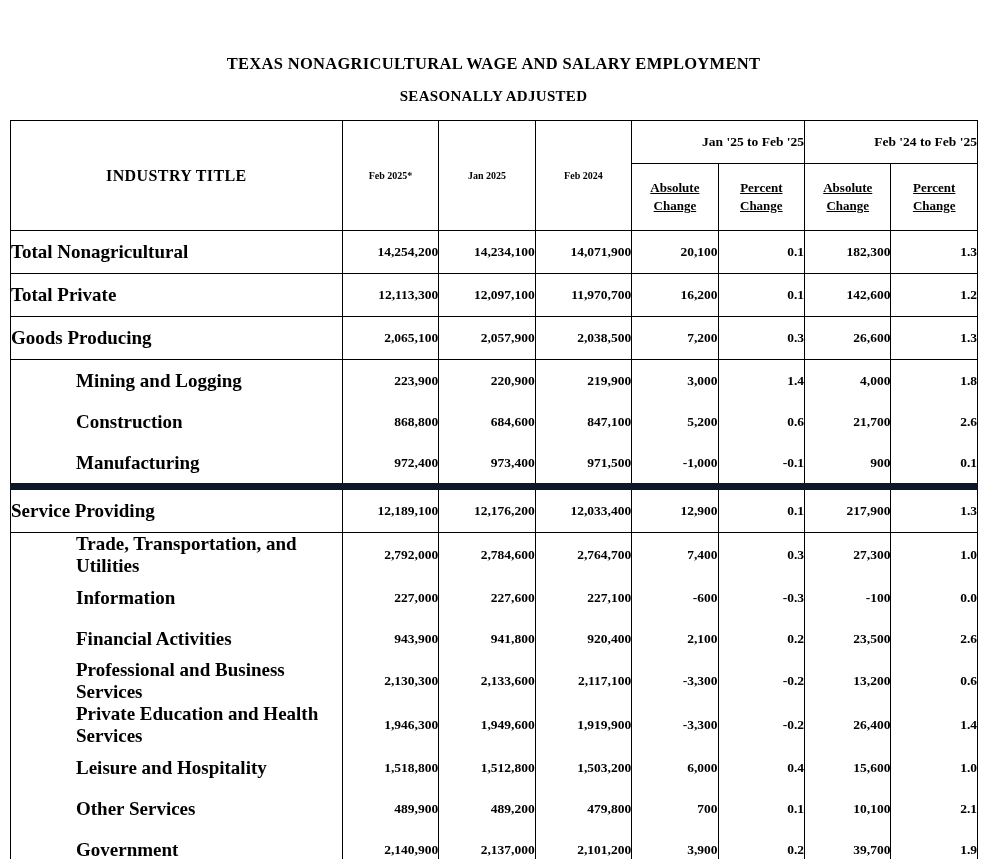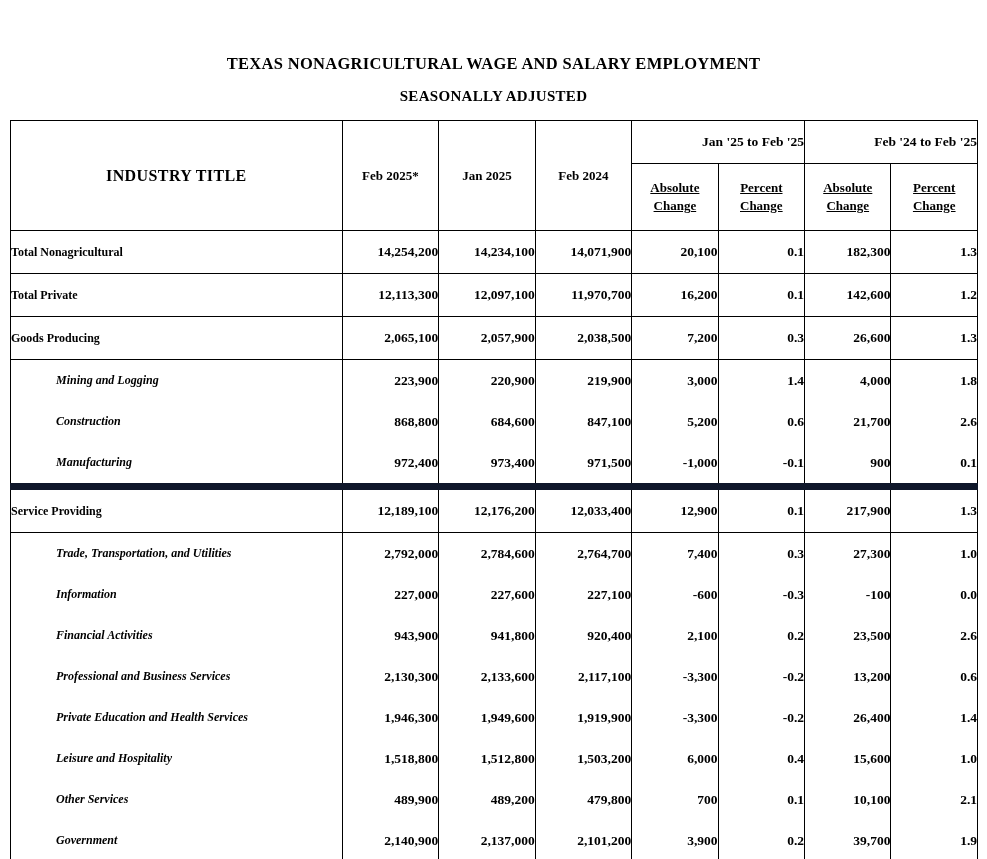--- a/index.html
+++ b/index.html
@@ -70,45 +70,44 @@
 
   
   .h-title {
     text-align: center;
     font-size: 16px;
     height: 108px;
     letter-spacing: 0.4px;
   }
   .h-period {
     text-align: center;
-    font-size: 13px;
+    font-size: 10px;
     height: 108px;
   }
   .h-span {
     text-align: right;
     font-size: 13.5px;
     height: 42px;
   }
   .h-sub {
     text-align: center;
     font-size: 13px;
     height: 66px;
     line-height: 1.35;
     text-decoration: underline;
   }
 
   
   .r-label {
     text-align: left;
-    font-size: 12px;
+    font-size: 19px;
     padding-left: 13px;
   }
   .r-label.indent {
-    padding-left: 45px;
-    font-style: italic;
+    padding-left: 65px;
   }
   .r-num {
     text-align: right;
     font-size: 13.5px;
     padding-right: 9px;
   }
 
   
   tr.major td { height: 42px; }
 

